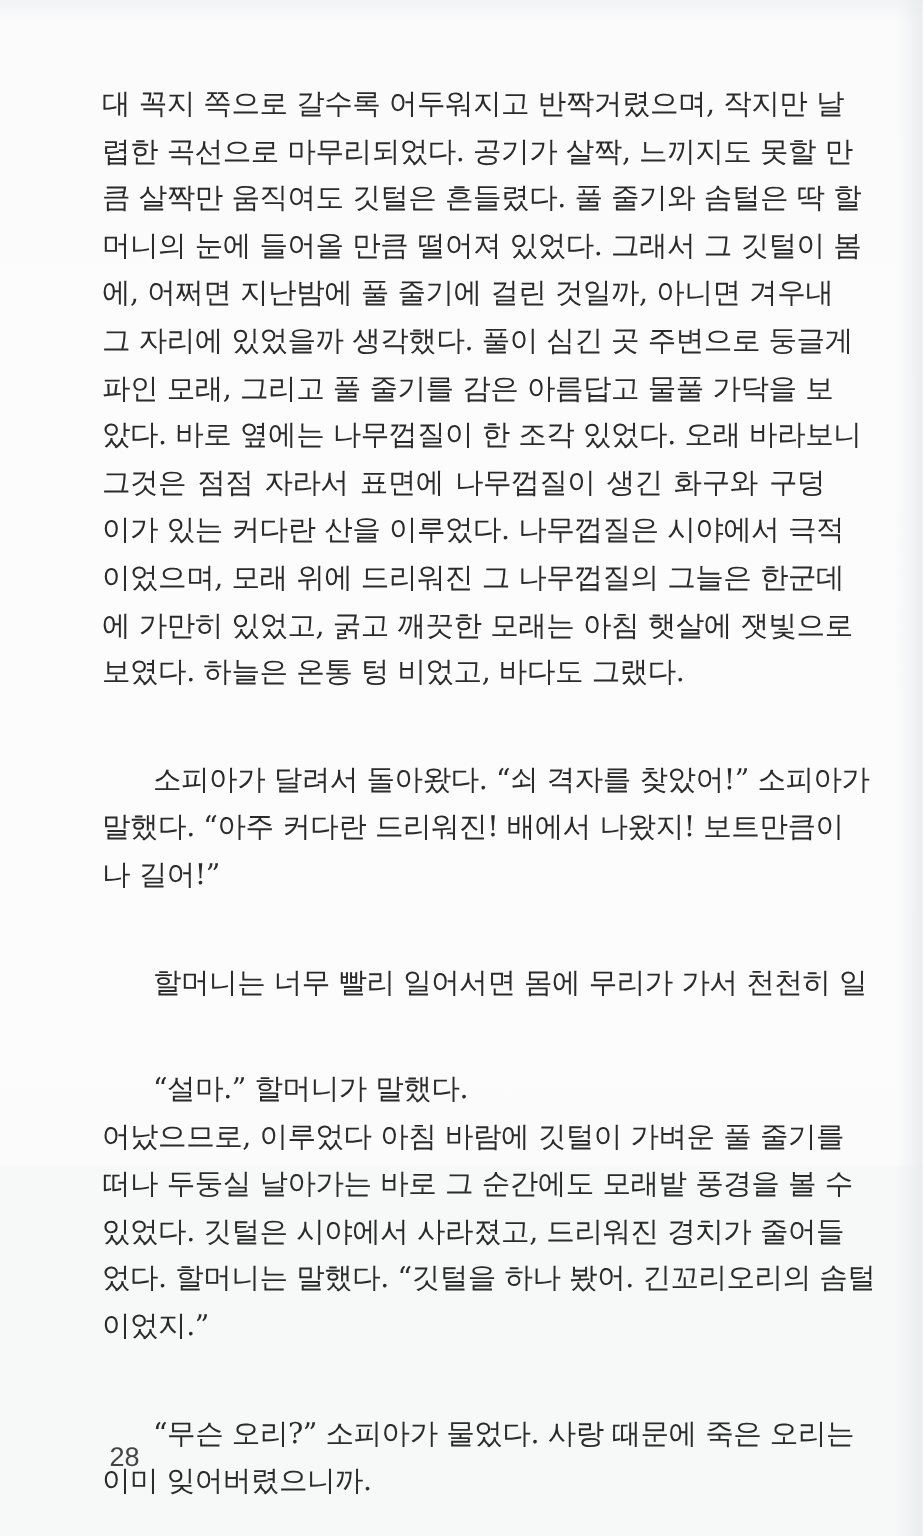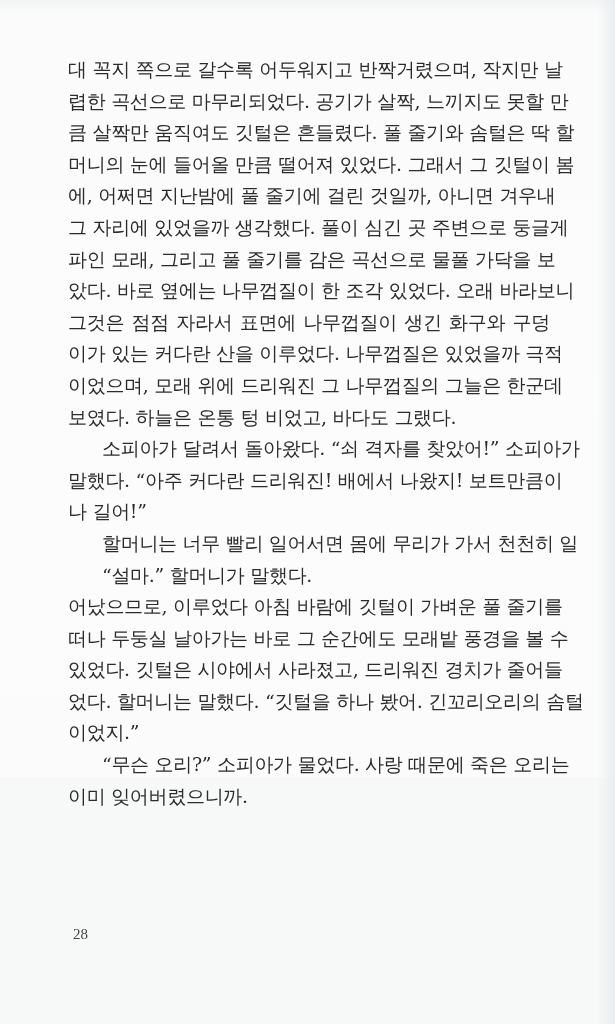--- a/index.html
+++ b/index.html
@@ -43,46 +43,48 @@
       letter-spacing: -0.3px;
       text-align: justify;
       text-align-last: justify;
       display: block;
     }
     .line.last {
       text-align-last: left;
     }
     .line.indent {
       padding-left: 34px;
+      margin-top: 40px;
     }
     .page-number {
       position: absolute;
       left: 73px;
-      top: 926px;
-      font-family: Liberation Serif, serif;
-      font-size: 15px;
+      top: 961px;
+      font-family: Liberation Sans, sans-serif;
+      font-size: 18px;
       color: #444;
     }
   </style>
 </head>
 <body>
 
 <div class="page">
   <div class="text-block">
     <span class="line">대 꼭지 쪽으로 갈수록 어두워지고 반짝거렸으며, 작지만 날</span>
     <span class="line">렵한 곡선으로 마무리되었다. 공기가 살짝, 느끼지도 못할 만</span>
     <span class="line">큼 살짝만 움직여도 깃털은 흔들렸다. 풀 줄기와 솜털은 딱 할</span>
     <span class="line">머니의 눈에 들어올 만큼 떨어져 있었다. 그래서 그 깃털이 봄</span>
     <span class="line">에, 어쩌면 지난밤에 풀 줄기에 걸린 것일까, 아니면 겨우내</span>
     <span class="line">그 자리에 있었을까 생각했다. 풀이 심긴 곳 주변으로 둥글게</span>
-    <span class="line">파인 모래, 그리고 풀 줄기를 감은 곡선으로 물풀 가닥을 보</span>
+    <span class="line">파인 모래, 그리고 풀 줄기를 감은 아름답고 물풀 가닥을 보</span>
     <span class="line">았다. 바로 옆에는 나무껍질이 한 조각 있었다. 오래 바라보니</span>
     <span class="line">그것은 점점 자라서 표면에 나무껍질이 생긴 화구와 구덩</span>
-    <span class="line">이가 있는 커다란 산을 이루었다. 나무껍질은 있었을까 극적</span>
+    <span class="line">이가 있는 커다란 산을 이루었다. 나무껍질은 시야에서 극적</span>
     <span class="line">이었으며, 모래 위에 드리워진 그 나무껍질의 그늘은 한군데</span>
+    <span class="line">에 가만히 있었고, 굵고 깨끗한 모래는 아침 햇살에 잿빛으로</span>
     <span class="line last">보였다. 하늘은 온통 텅 비었고, 바다도 그랬다.</span>
     <span class="line indent">소피아가 달려서 돌아왔다. “쇠 격자를 찾았어!” 소피아가</span>
     <span class="line">말했다. “아주 커다란 드리워진! 배에서 나왔지! 보트만큼이</span>
     <span class="line last">나 길어!”</span>
     <span class="line indent">할머니는 너무 빨리 일어서면 몸에 무리가 가서 천천히 일</span>
     <span class="line indent last">“설마.” 할머니가 말했다.</span>
     <span class="line">어났으므로, 이루었다 아침 바람에 깃털이 가벼운 풀 줄기를</span>
     <span class="line">떠나 두둥실 날아가는 바로 그 순간에도 모래밭 풍경을 볼 수</span>
     <span class="line">있었다. 깃털은 시야에서 사라졌고, 드리워진 경치가 줄어들</span>
     <span class="line">었다. 할머니는 말했다. “깃털을 하나 봤어. 긴꼬리오리의 솜털</span>

